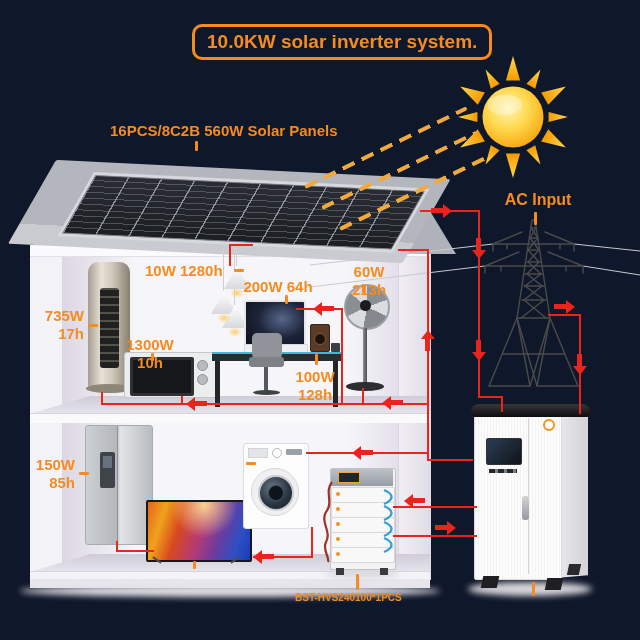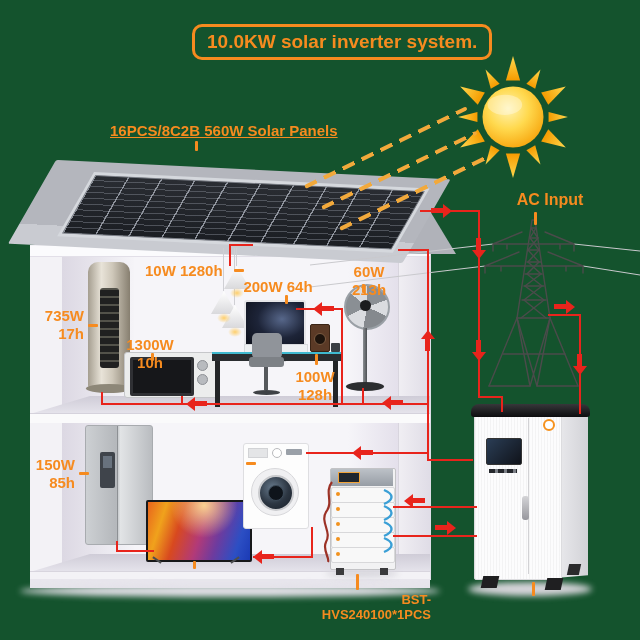--- a/index.html
+++ b/index.html
@@ -1,20 +1,20 @@
 <!DOCTYPE html>
 <html><head>
 <meta charset="utf-8">
 <style>
   :root{
     --orange:#F68B1F;
     --red:#E8241C;
   }
   html,body{margin:0;padding:0;background:#fff;}
-  .canvas{position:relative;width:640px;height:640px;background:#14532d;overflow:hidden;
+  .canvas{position:relative;width:640px;height:640px;background:#0f172a;overflow:hidden;
           font-family:"Liberation Sans",sans-serif;}
   .abs{position:absolute;}
   
   .lbl{position:absolute;color:var(--orange);font-weight:700;font-size:15px;line-height:1.18;}
   .tickv{position:absolute;width:3px;background:var(--orange);border-radius:1px;}
   .tickh{position:absolute;height:3px;background:var(--orange);border-radius:1px;}
   
   .wire{position:absolute;background:var(--red);}
   .arrR{position:absolute;width:12px;height:5px;background:var(--red);}
   .arrR::after{content:"";position:absolute;left:12px;top:-4.5px;width:0;height:0;
@@ -283,24 +283,24 @@
     <div class="arrL" style="left:391px;top:400px;"></div>
     <div class="arrL" style="left:322px;top:306px;"></div>
     <div class="arrL" style="left:361px;top:450px;"></div>
     <div class="arrL" style="left:413px;top:498px;"></div>
     <div class="arrR" style="left:435px;top:525px;"></div>
     <div class="arrL" style="left:262px;top:554px;"></div>
   </div>
 
   <div class="title-badge">10.0KW solar inverter system.</div>
 
-  <div class="lbl" style="left:110px;top:122px;width:240px;text-decoration:underline;">16PCS/8C2B 560W Solar Panels</div>
+  <div class="lbl" style="left:110px;top:122px;width:240px;">16PCS/8C2B 560W Solar Panels</div>
   <div class="tickv" style="left:195px;top:141px;height:10px;"></div>
 
-  <div class="lbl" style="left:500px;top:191px;width:76px;text-align:center;font-size:16px;margin-left:12px;">AC Input</div>
+  <div class="lbl" style="left:500px;top:191px;width:76px;text-align:center;font-size:16px;">AC Input</div>
   <div class="tickv" style="left:534px;top:212px;height:13px;"></div>
 
   <div class="lbl" style="left:145px;top:262px;width:85px;text-align:left;">10W 1280h</div>
   <div class="tickh" style="left:234px;top:269px;width:10px;"></div>
 
   <div class="lbl" style="left:36px;top:307px;width:48px;text-align:right;">
     <span style="display:block;">735W</span>
     <span style="display:block;">17h</span>
   </div>
   <div class="tickh" style="left:88px;top:324px;width:10px;"></div>
@@ -323,18 +323,18 @@
   <div class="lbl" style="left:27px;top:456px;width:48px;text-align:right;">
     <span style="display:block;">150W</span>
     <span style="display:block;">85h</span>
   </div>
   <div class="tickh" style="left:79px;top:472px;width:10px;"></div>
 
   <div class="tickh" style="left:246px;top:462px;width:10px;"></div>
 
   <div class="tickv" style="left:193px;top:561px;height:8px;"></div>
 
-  <div class="lbl" style="left:295px;top:592px;width:136px;text-align:right;font-size:13px;">BST-HVS240100*1PCS</div>
+  <div class="lbl" style="left:295px;top:592px;width:136px;text-align:left;font-size:10px;">BST-HVS240100*1PCS</div>
   <div class="tickv" style="left:356px;top:574px;height:16px;"></div>
 
   <div class="tickv" style="left:532px;top:582px;height:14px;"></div>
 
 </div>
 
 </body></html>

